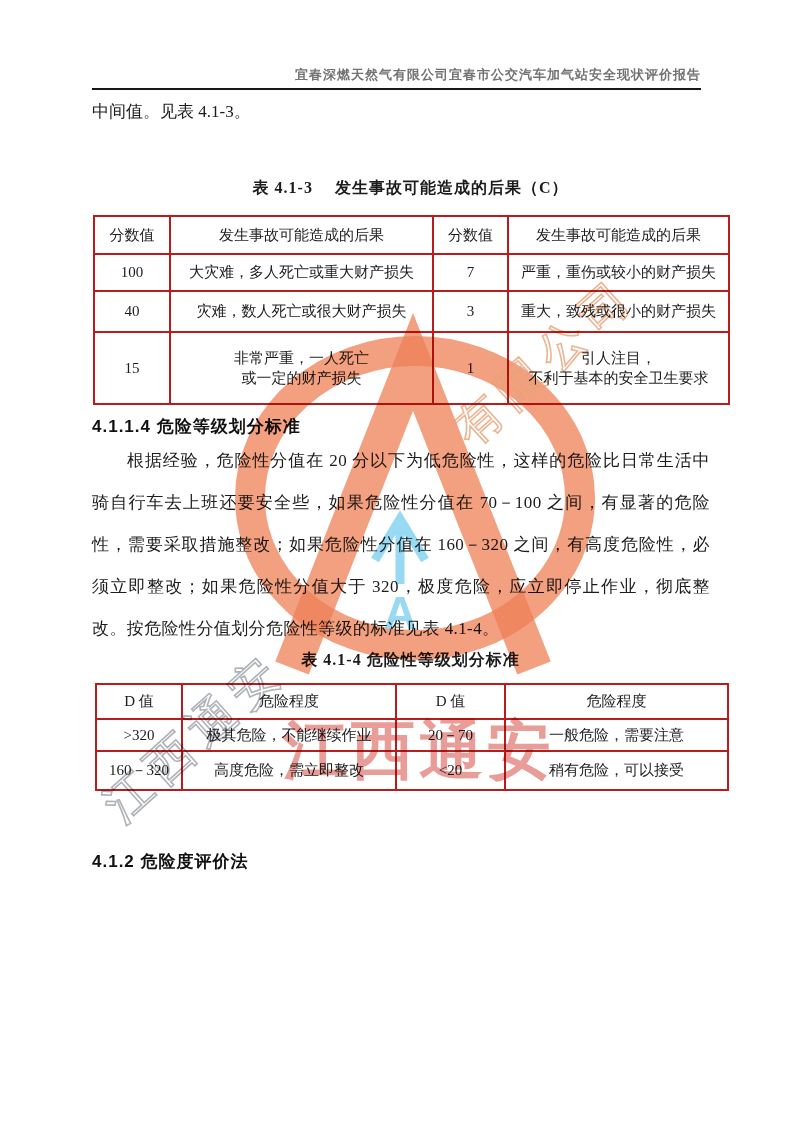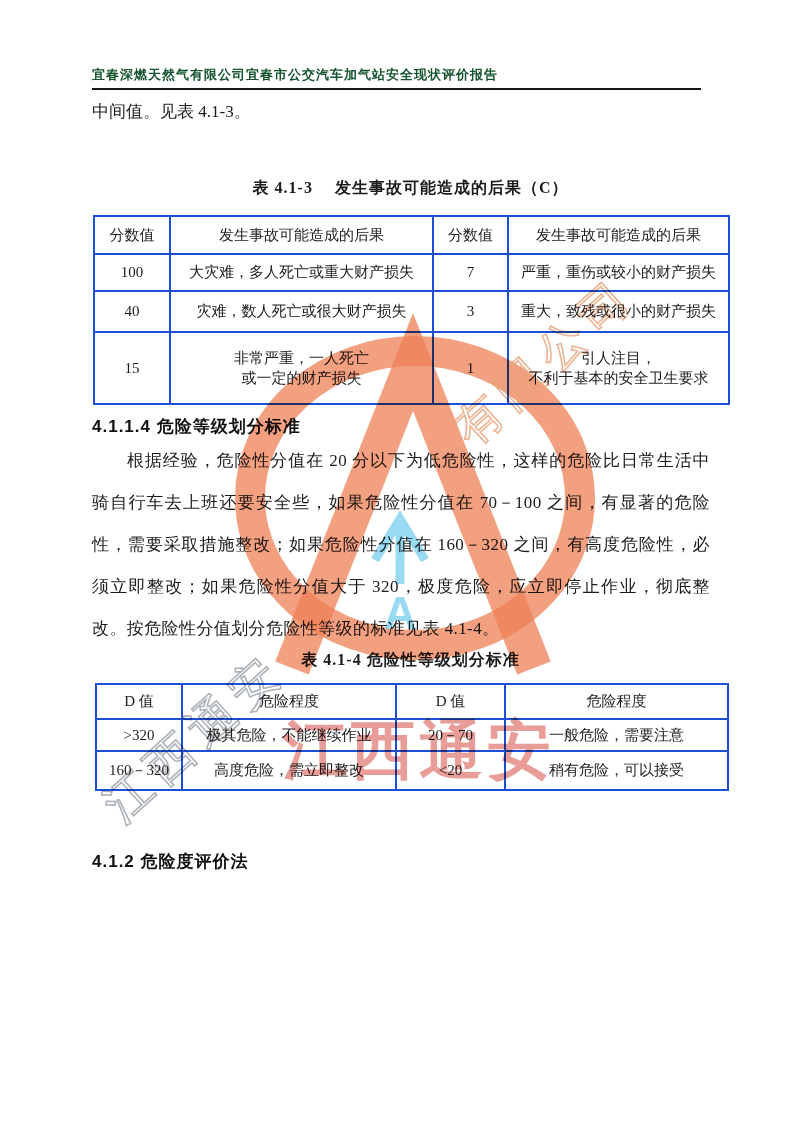--- a/index.html
+++ b/index.html
@@ -5,40 +5,40 @@
   html,body{margin:0;padding:0;}
   body{
     width:793px;height:1122px;position:relative;background:#ffffff;
     font-family:"Liberation Serif","DejaVu Serif",serif;color:#1c1c1c;
     overflow:hidden;
   }
   .page{position:absolute;inset:0;z-index:1;}
   .abs{position:absolute;}
 
   .header-title{
-    top:66px;left:92px;width:609px;text-align:left;
-    font-size:13px;font-weight:600;letter-spacing:1px;color:#14532d;
+    top:66px;left:92px;width:609px;text-align:right;
+    font-size:13px;font-weight:600;letter-spacing:1px;color:#737373;
   }
   .header-rule{top:88px;left:92px;width:609px;border-top:2px solid #161616;height:0;}
 
   .intro{top:100px;left:92px;width:616px;font-size:17px;}
 
   .table-caption{
     width:635px;text-align:center;font-weight:bold;font-size:16px;
     font-family:"Liberation Serif","DejaVu Serif",serif;letter-spacing:1px;
   }
   .cap1{top:178px;left:93px;}
   .cap2{top:650px;left:93px;}
 
   table.doc{
     border-collapse:collapse;table-layout:fixed;
     font-size:15px;text-align:center;color:#1c1c1c;
   }
   table.doc td,table.doc th{
-    border:2px solid #1d4ed8;font-weight:normal;padding:0 4px;
+    border:2px solid #b91c1c;font-weight:normal;padding:0 4px;
     vertical-align:middle;overflow:hidden;
   }
   .t1{top:215px;left:93px;width:635px;}
   .t2{top:683px;left:95px;width:632px;}
   .two-line{display:flex;flex-direction:column;justify-content:space-around;height:100%;padding:6px 0;}
   .two-line div{line-height:20px;}
 
   .sec-heading{
     font-family:"Liberation Sans","DejaVu Sans",sans-serif;
     font-weight:bold;font-size:17px;letter-spacing:1px;color:#111;

